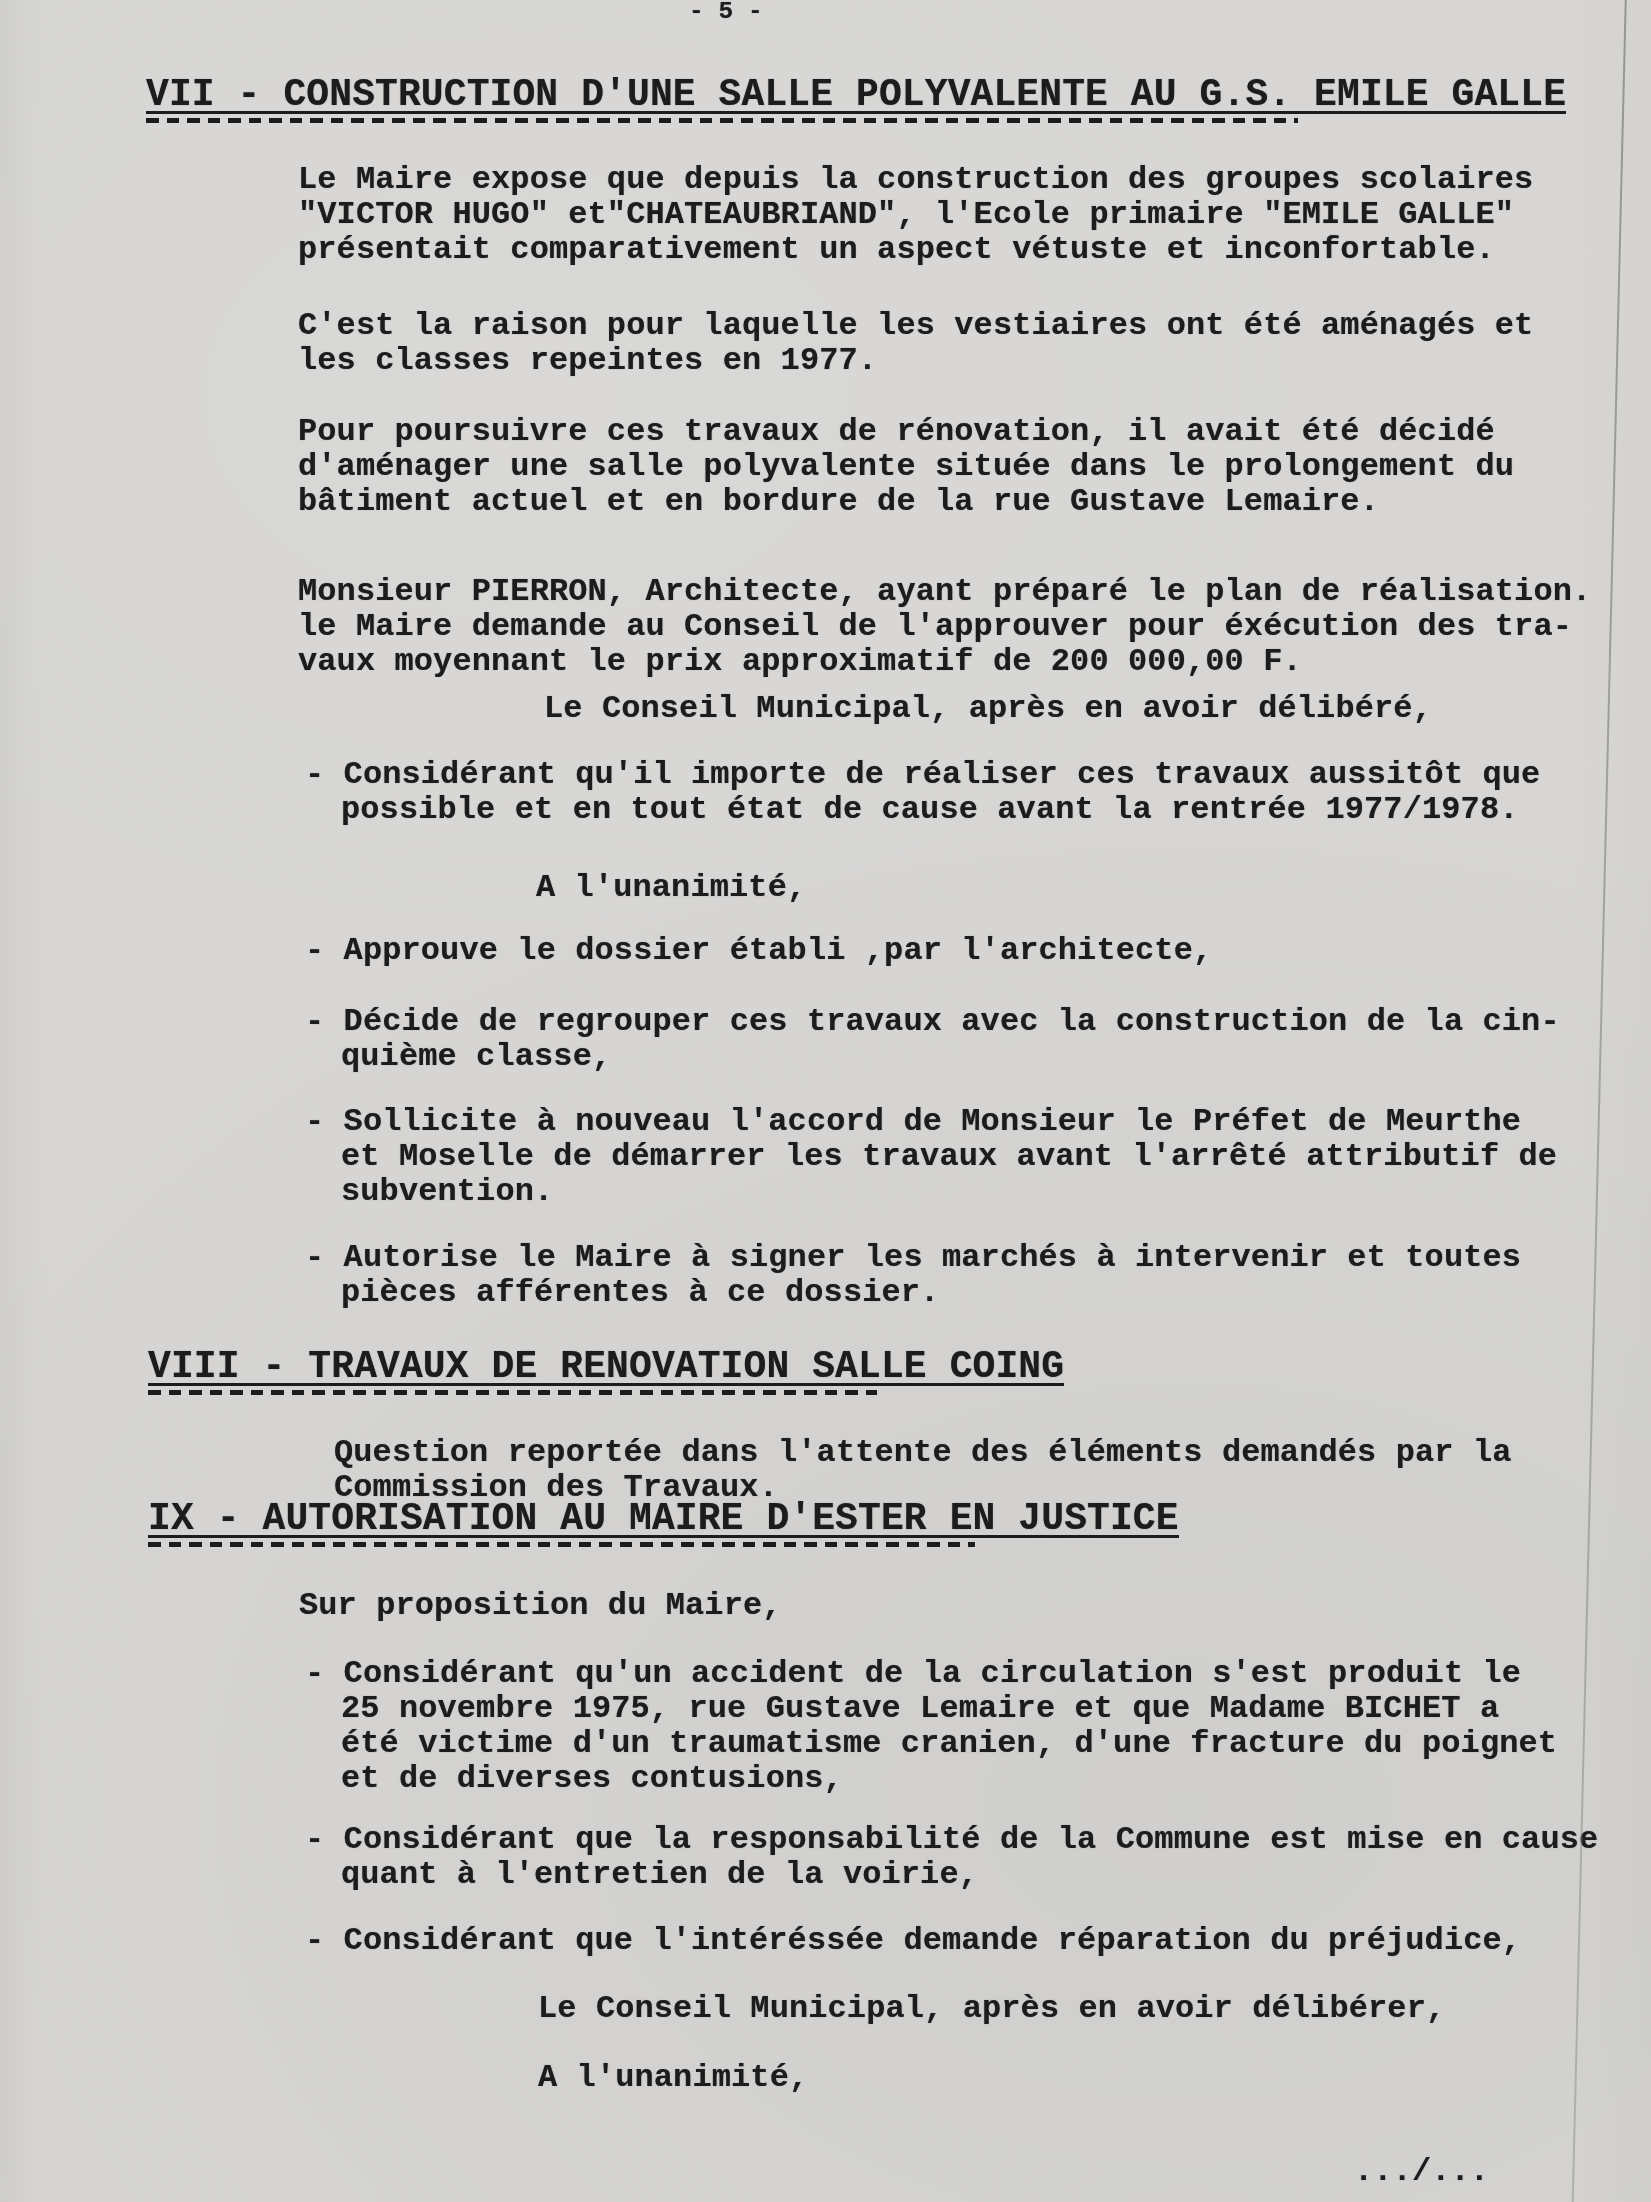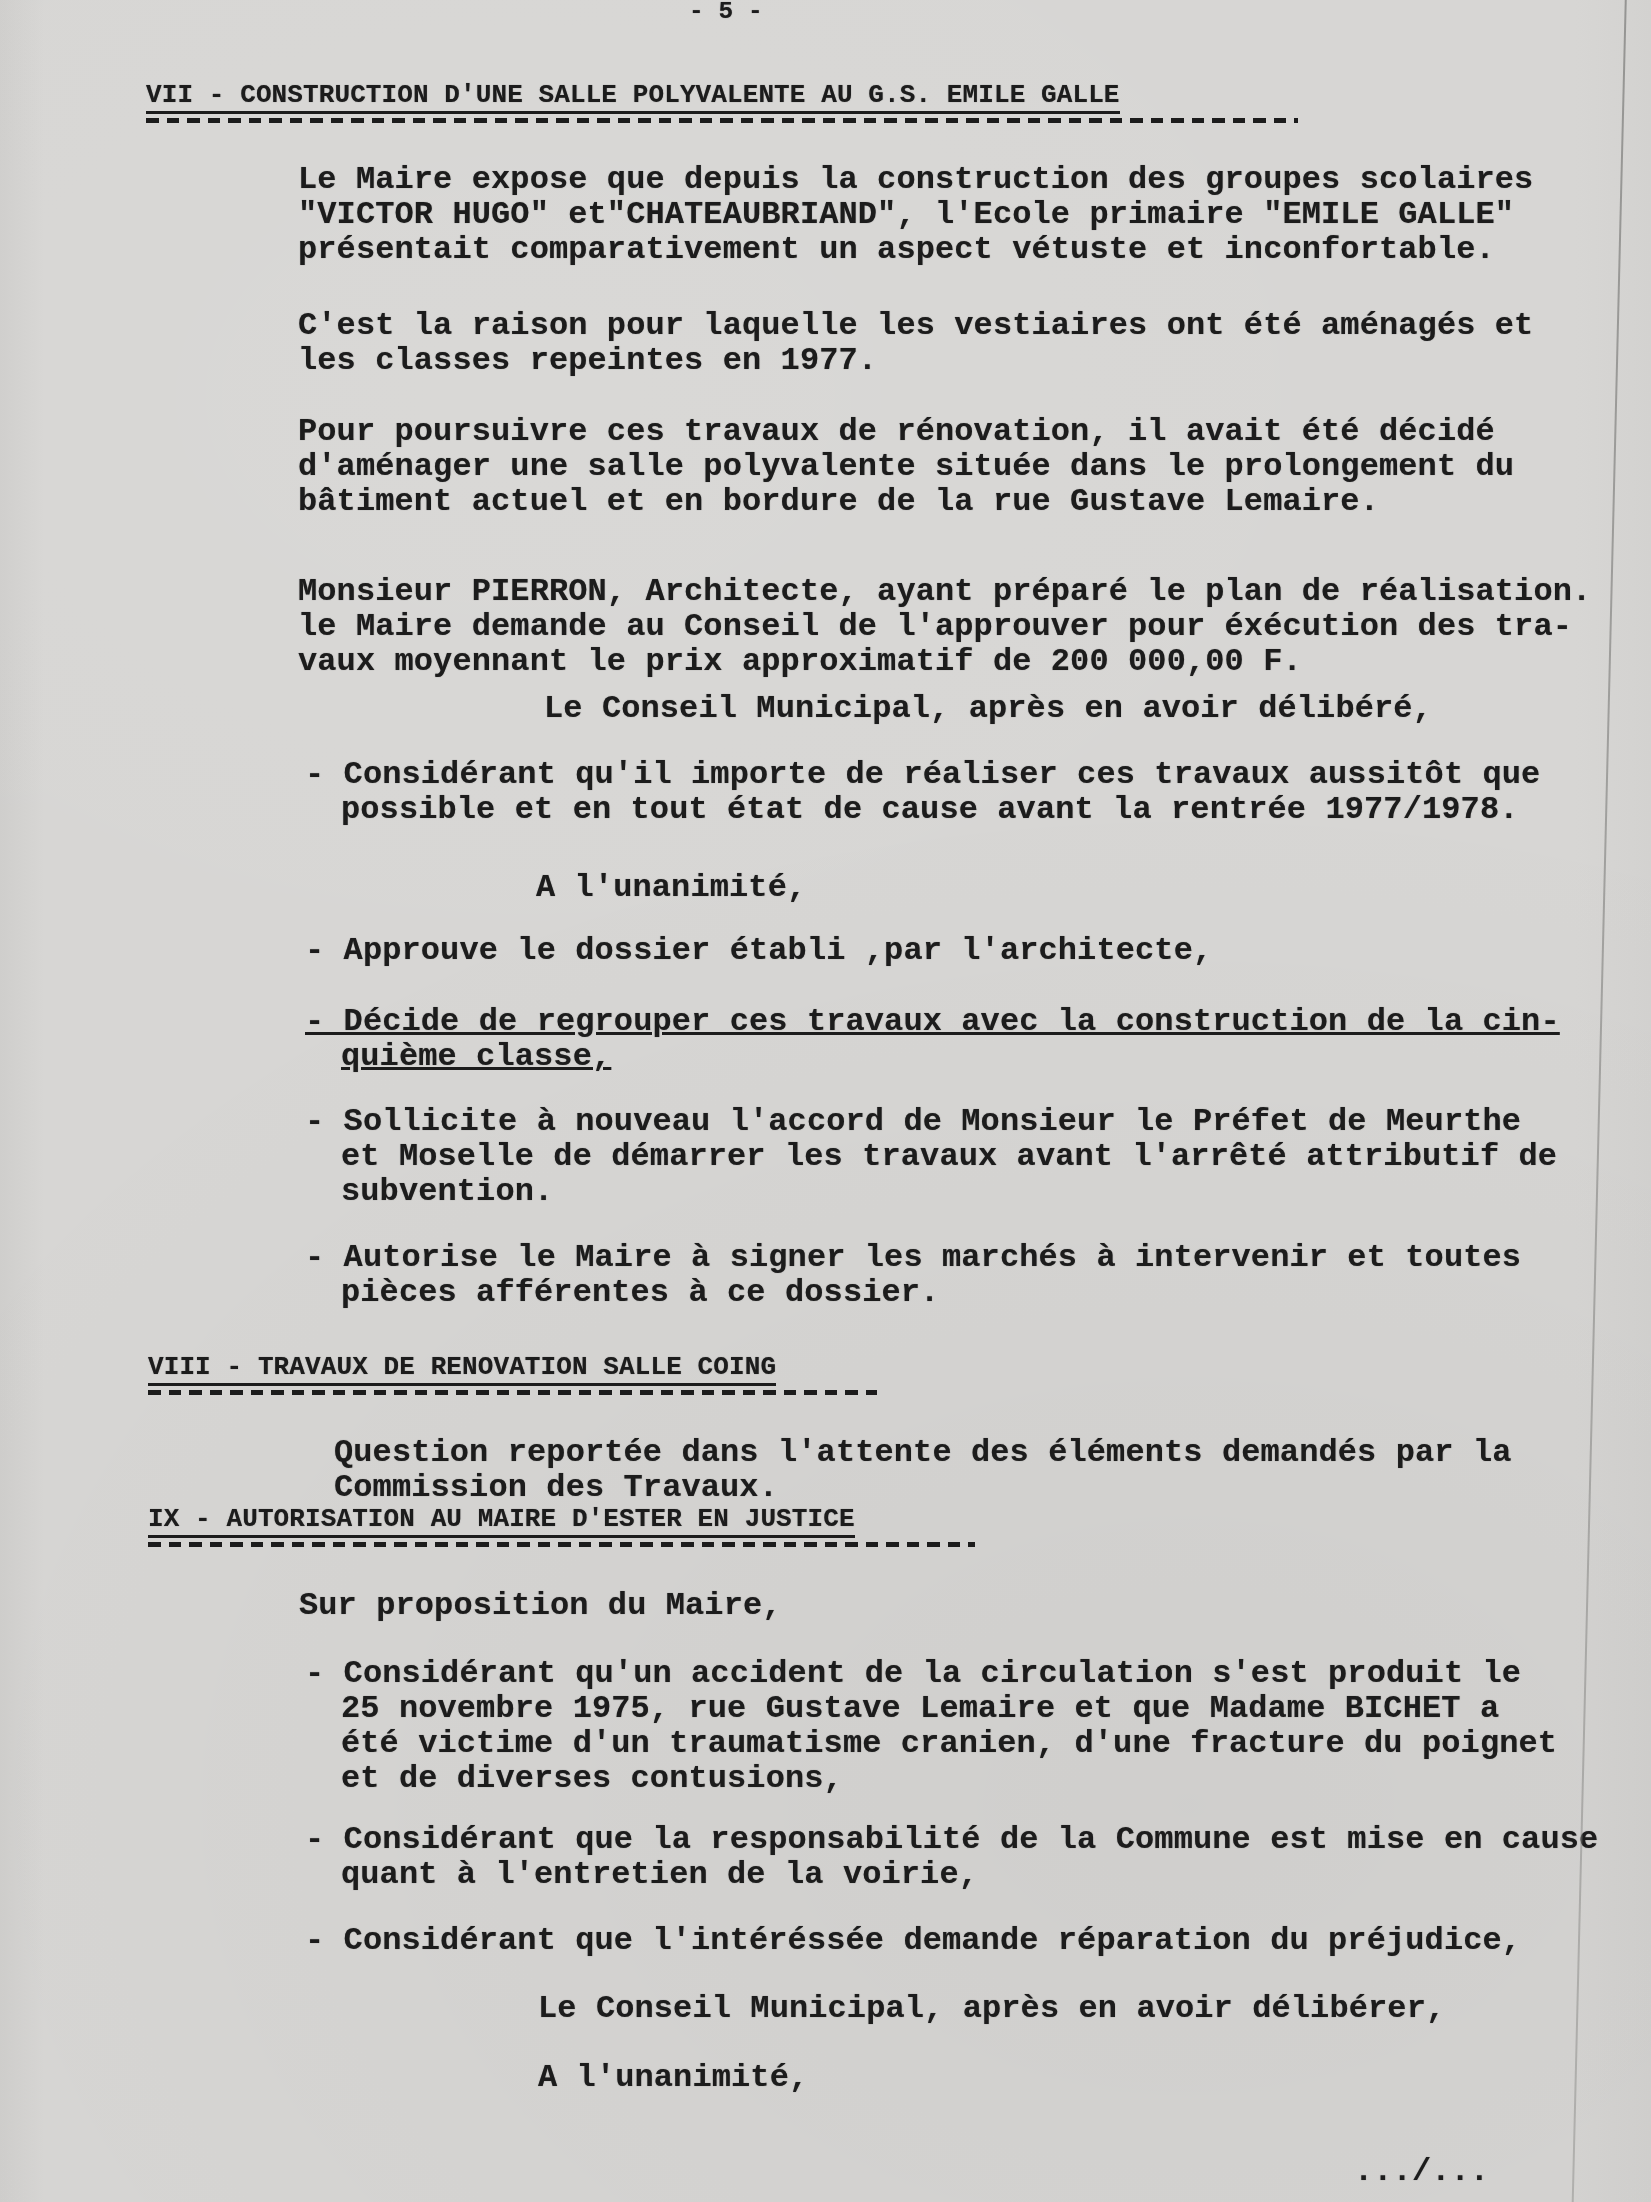--- a/index.html
+++ b/index.html
@@ -25,21 +25,21 @@
     line-height:35px;
     white-space:pre-line;
     text-shadow:0 0 1px rgba(28,28,28,0.5);
   }
   .bullet{
     padding-left:36px;
     text-indent:-36px;
   }
   .heading{
     position:absolute;
-    font-size:26px;
+    font-size:38px;
     line-height:30px;
   }
   .heading .ht{
     display:inline-block;
     border-bottom:3.4px solid var(--ink);
     padding-bottom:1px;
     text-shadow:0 0 1px rgba(28,28,28,0.55);
   }
   .dash-row{
     height:4.9px;
@@ -86,21 +86,21 @@
 
 <div class="txt" style="top:691px;left:544px;">Le Conseil Municipal, après en avoir délibéré,</div>
 
 <div class="txt bullet" style="top:757px;left:305px;">- Considérant qu'il importe de réaliser ces travaux aussitôt que
 possible et en tout état de cause avant la rentrée 1977/1978.</div>
 
 <div class="txt" style="top:870px;left:536px;">A l'unanimité,</div>
 
 <div class="txt bullet" style="top:933px;left:305px;">- Approuve le dossier établi ,par l'architecte,</div>
 
-<div class="txt bullet" style="top:1004px;left:305px;text-decoration:underline;">- Décide de regrouper ces travaux avec la construction de la cin-
+<div class="txt bullet" style="top:1004px;left:305px;">- Décide de regrouper ces travaux avec la construction de la cin-
 quième classe,</div>
 
 <div class="txt bullet" style="top:1104px;left:305px;">- Sollicite à nouveau l'accord de Monsieur le Préfet de Meurthe
 et Moselle de démarrer les travaux avant l'arrêté attributif de
 subvention.</div>
 
 <div class="txt bullet" style="top:1240px;left:305px;">- Autorise le Maire à signer les marchés à intervenir et toutes
 pièces afférentes à ce dossier.</div>
 
 <div class="heading" style="top:1352px;left:148px;">

